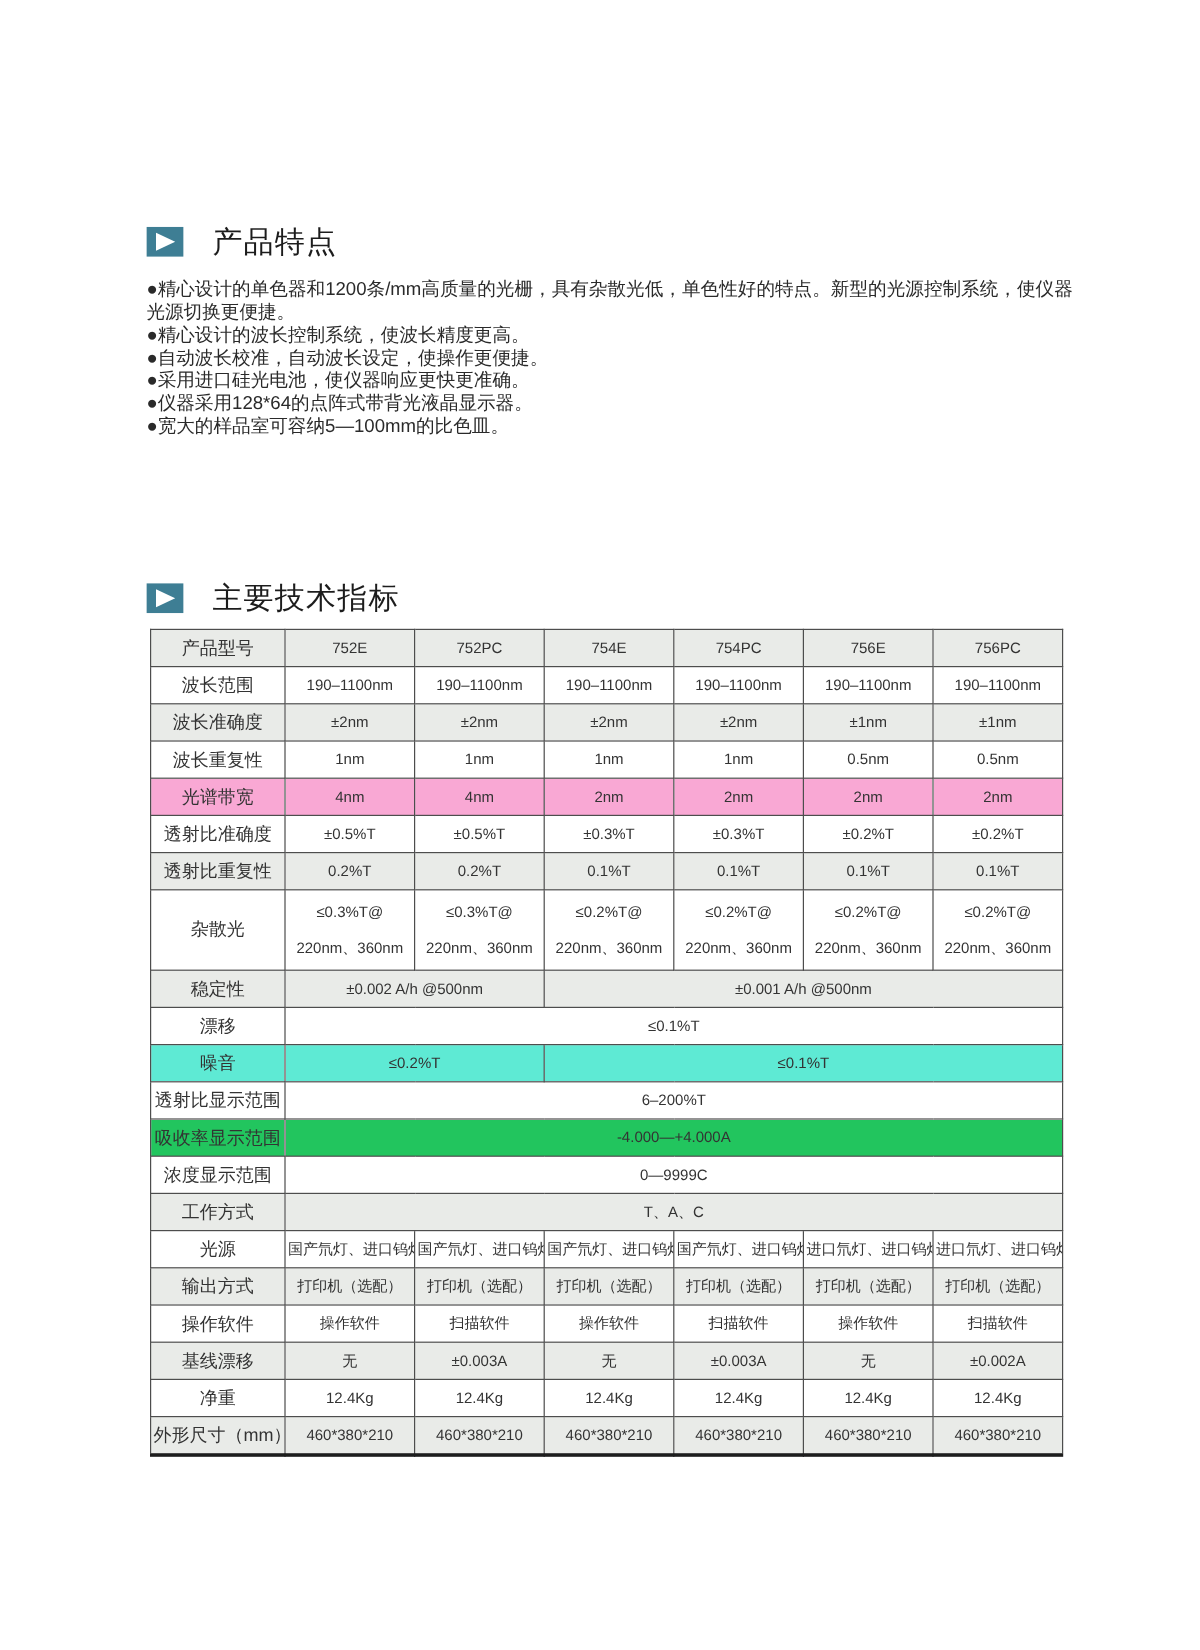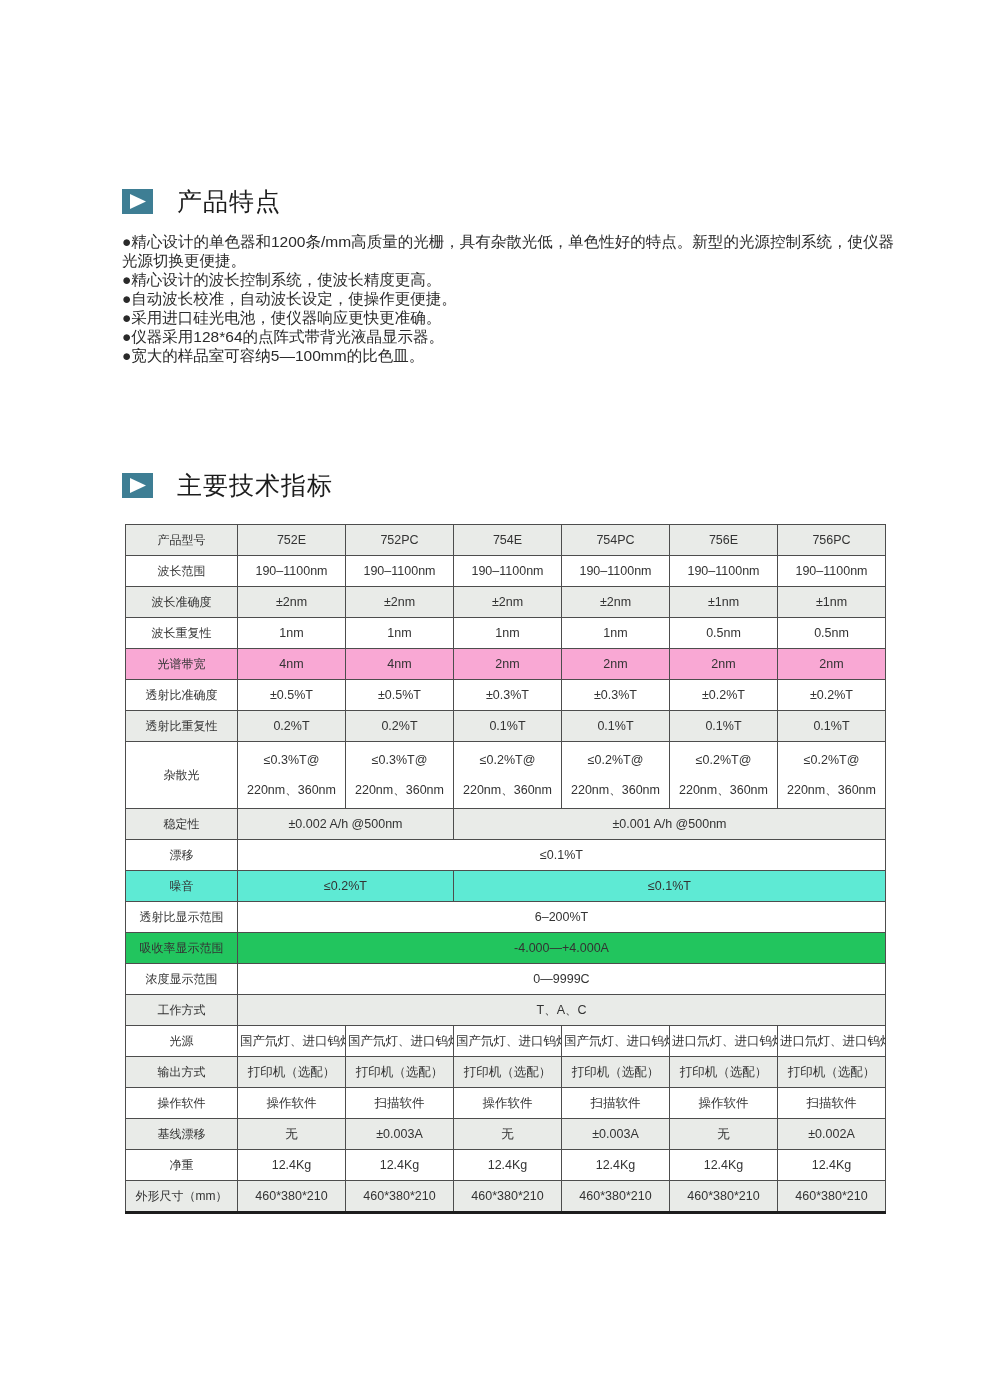--- a/index.html
+++ b/index.html
@@ -5,21 +5,21 @@
   html,body { margin:0; padding:0; }
   body {
     width:1000px; height:1375px; background:#ffffff; position:relative;
     font-family:"Liberation Sans","DejaVu Sans",sans-serif; color:#333;
     -webkit-font-smoothing:antialiased;
   }
   .section-header { position:absolute; left:122px; display:flex; align-items:center; gap:24px; }
   .section-header .hdr-icon { display:block; }
   .section-header .hdr-title { font-size:25px; color:#1c1c1c; letter-spacing:1px; }
   #hdr-features { top:185px; }
-  #hdr-specs { top:469px; }
+  #hdr-specs { top:482px; }
 
   .features {
     position:absolute; left:122px; top:232px; width:772px;
     list-style:none; margin:0; padding:0;
   }
   .features li {
     font-size:15.5px; line-height:19px; color:#2a2a2a; text-align:justify;
   }
 
   table.spec-table {
@@ -30,21 +30,21 @@
   table.spec-table td {
     border:1px solid #4d4d4d;
     height:30px; padding:0 2px;
     text-align:center; vertical-align:middle;
     font-size:12.5px; color:#333; white-space:nowrap;
     overflow:hidden;
   }
   table.spec-table tr.tall td {
     height:66px; white-space:pre-line; line-height:30px;
   }
-  table.spec-table td.lbl { font-size:12px; }
+  table.spec-table td.lbl { font-size:15px; }
 </style>
 </head>
 <body>
 
 <div class="section-header" id="hdr-features">
   <svg class="hdr-icon" width="31" height="25">
     <rect x="0" y="0" width="31" height="25" fill="#3e7e94"></rect>
     <polygon points="8,5 24,12.5 8,20" fill="#ffffff"></polygon>
   </svg>
   <span class="hdr-title">产品特点</span>

